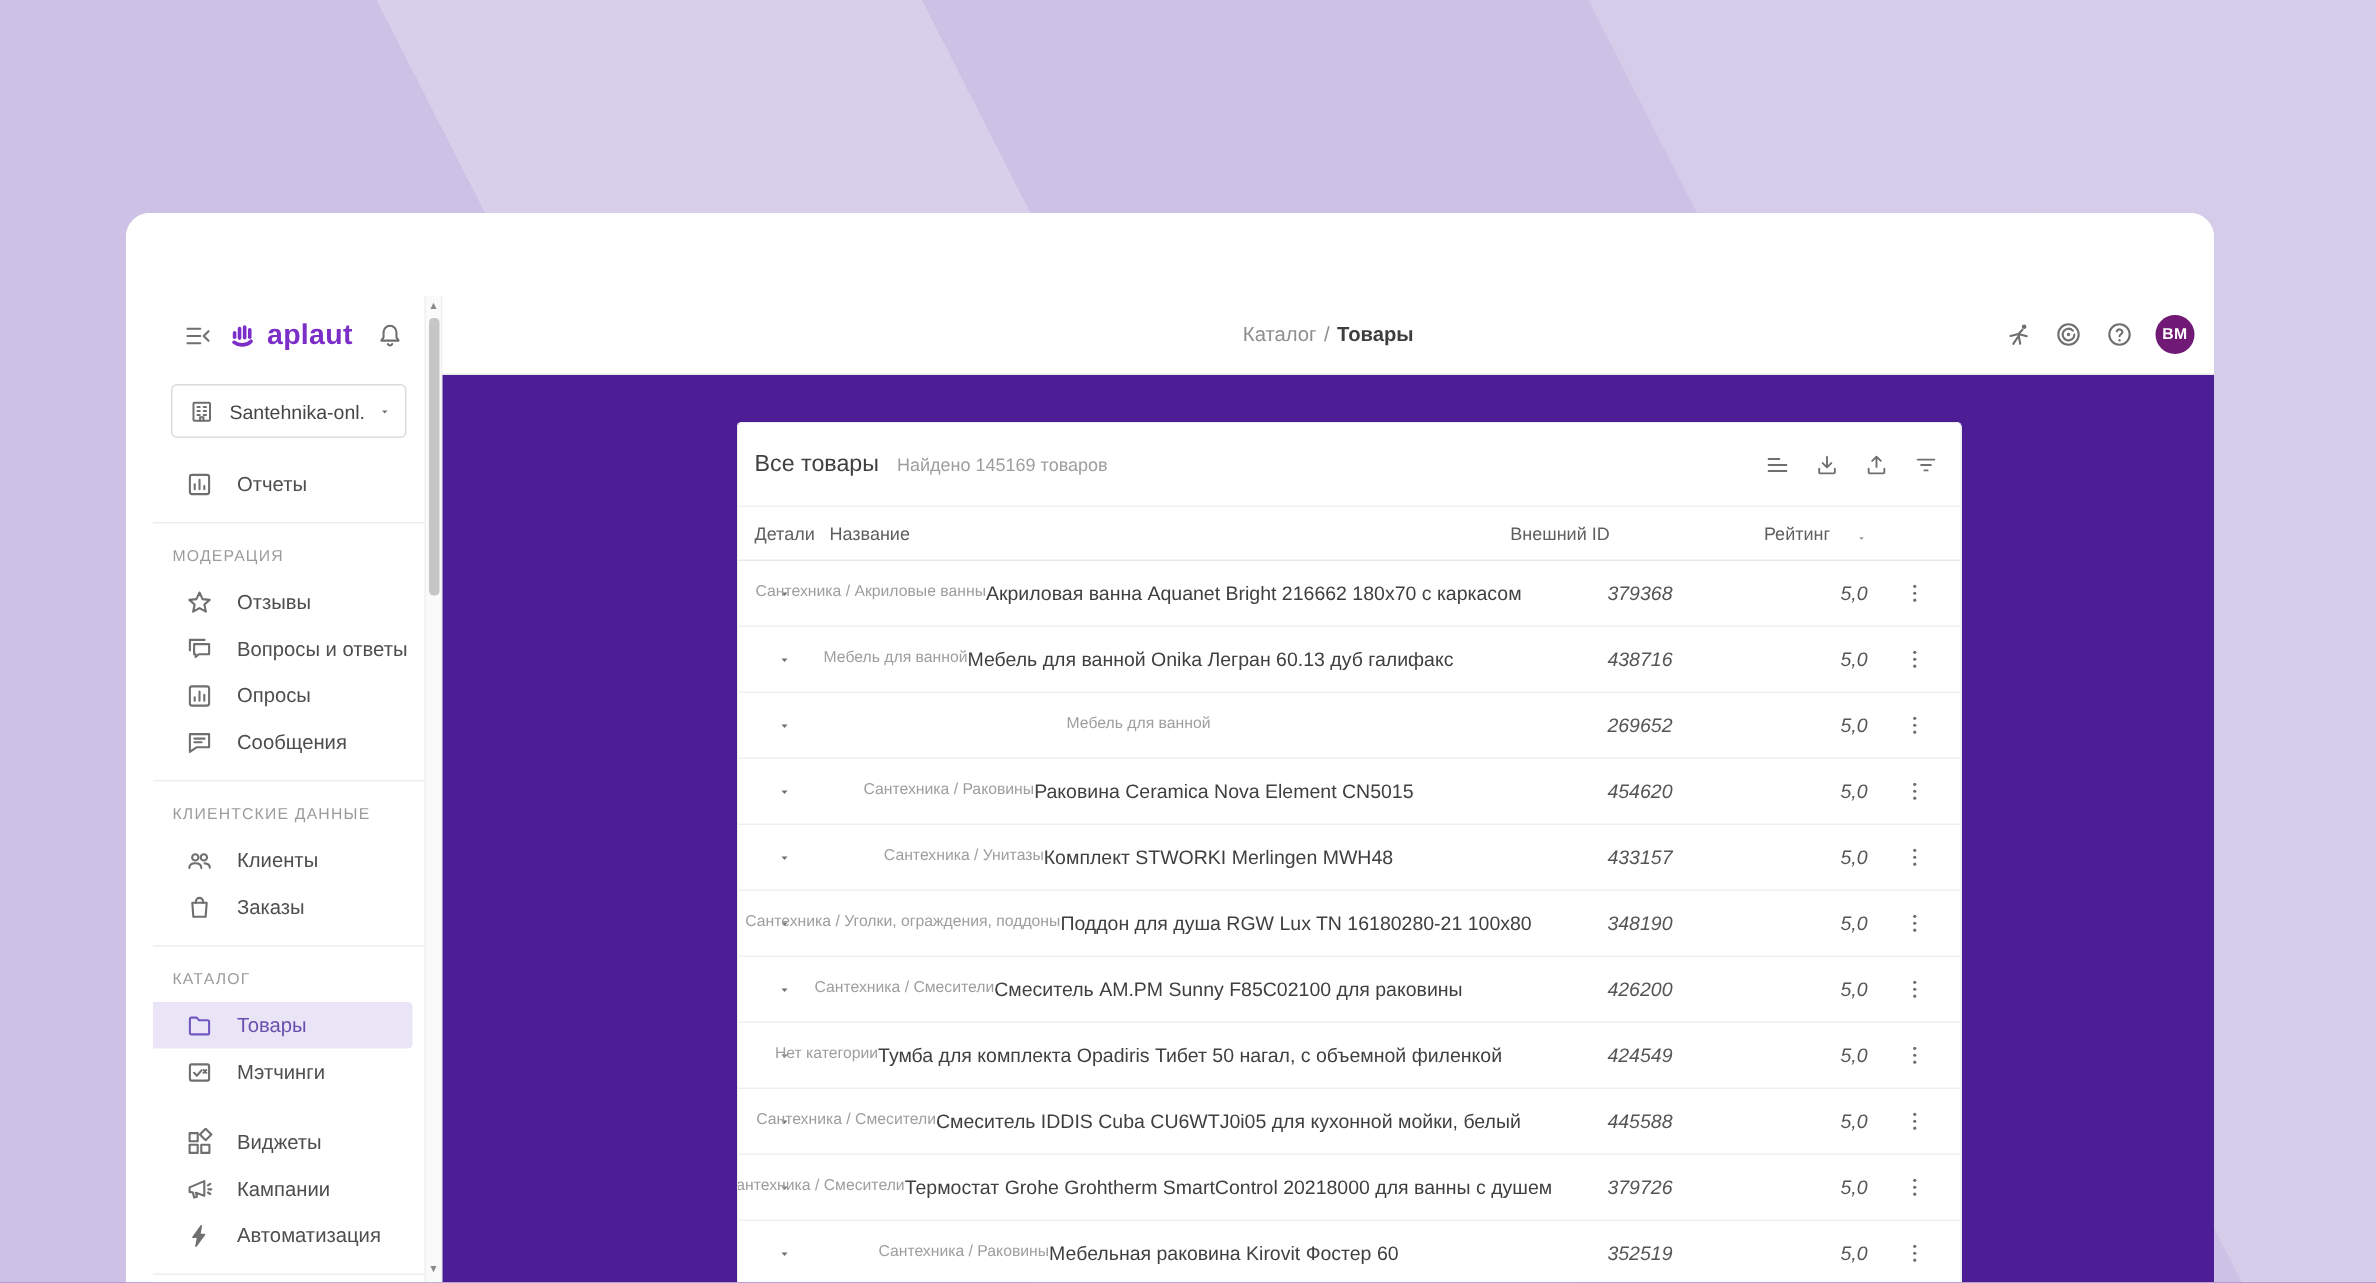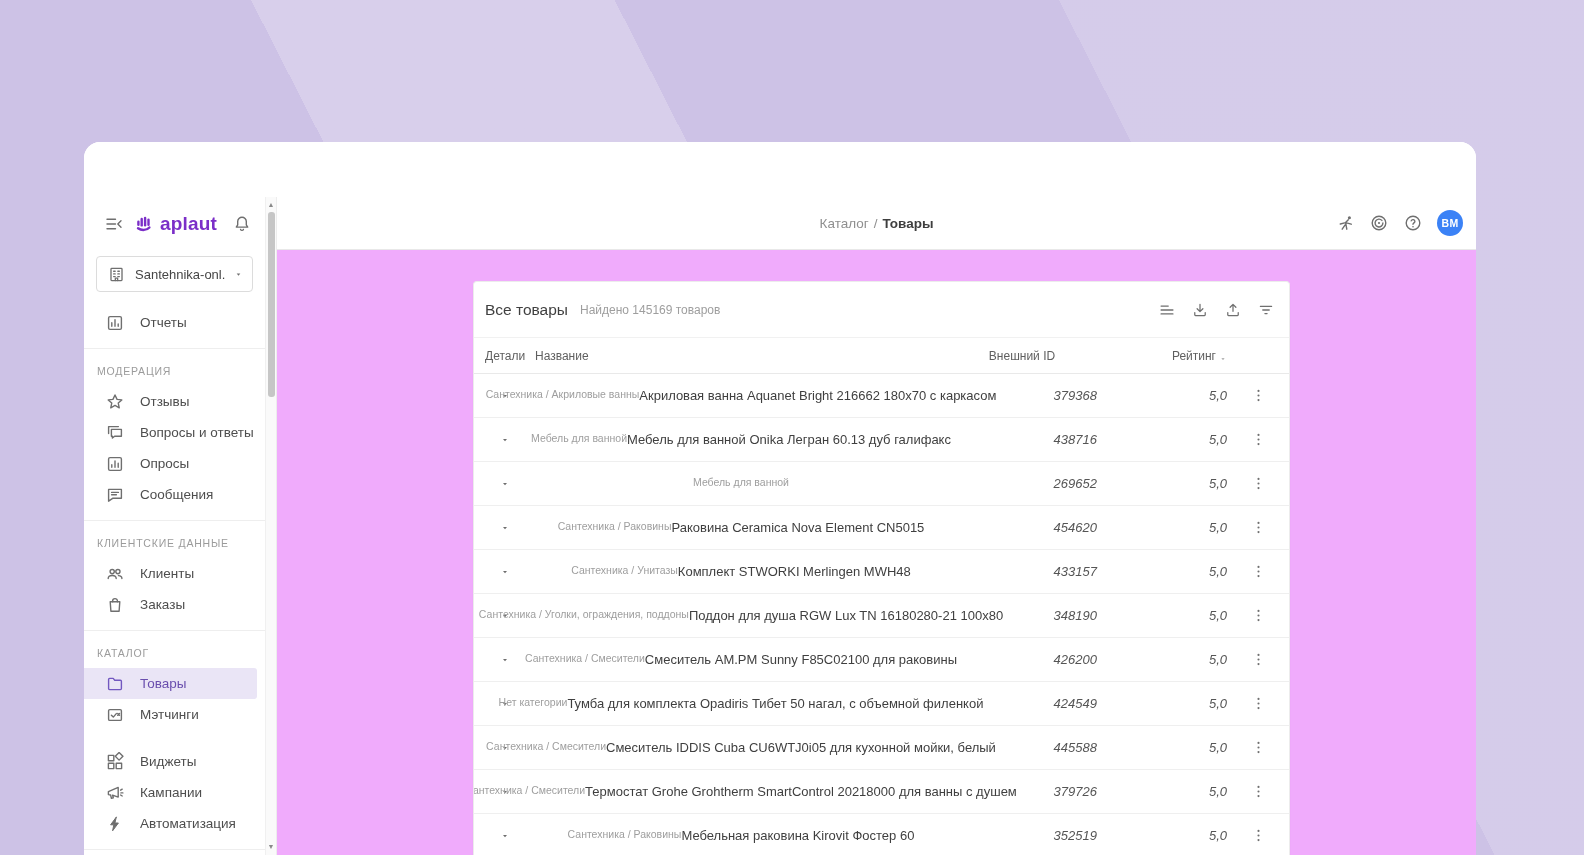--- a/index.html
+++ b/index.html
@@ -7,21 +7,21 @@
   body { font-family:"Liberation Sans","DejaVu Sans",sans-serif; -webkit-font-smoothing:antialiased; }
 
   .page { position:relative; width:1584px; height:855px; overflow:hidden;
     background:
       linear-gradient(63deg, rgba(255,255,255,0) 0 34%, rgba(255,255,255,.22) 34% 52%, rgba(255,255,255,0) 52% 74%, rgba(255,255,255,.16) 74% 100%),
       #cdc2e6; }
 
   .app-card { position:absolute; left:84px; top:142px; width:1392px; height:713px;
     background:#fff; border-radius:16px 16px 0 0; overflow:hidden; display:flex; flex-direction:column; }
   .card-top { height:55px; flex:none; background:#fff; }
-  .card-body { flex:1; display:flex; min-height:0; }
+  .card-body { flex:1; display:flex; min-height:0;margin-left:18px; }
 
   
   .sidebar { width:193px; flex:none; position:relative; background:#fff; border-right:1px solid #ededed;
     padding-right:11px; overflow:hidden; }
   .sidebar-top { height:53px; display:flex; align-items:center; padding-left:20px; }
   .icon-btn { display:inline-flex; width:20px; height:20px; color:#6f6f6f; cursor:pointer; }
   .icon-btn svg, .nav-icon svg, .caret-sm svg, .hdr-icon svg, .tbl-icon svg, .more-btn svg, .row-caret svg { width:100%; height:100%; }
   .logo { display:flex; align-items:center; margin-left:9px; gap:3px; }
   .logo-mark { width:24px; height:24px; display:inline-flex; }
   .logo-text { font-size:19px; font-weight:700; color:#7b2ec8; letter-spacing:.2px; }
@@ -50,40 +50,40 @@
 
   
   .main { flex:1; display:flex; flex-direction:column; min-width:0; }
   .main-header { height:53px; flex:none; background:#fff; border-bottom:1px solid #e8e8e8; position:relative; }
   .breadcrumb { position:absolute; left:50%; top:50%; transform:translate(-50%,-50%); font-size:13.5px; color:#8f8f8f; white-space:nowrap; }
   .bc-section { cursor:pointer; }
   .bc-sep { margin:0 5px; }
   .bc-current { color:#3e3e3e; font-weight:700; }
   .header-actions { position:absolute; right:13px; top:0; bottom:0; display:flex; align-items:center; gap:14px; }
   .hdr-icon { width:20px; height:20px; color:#6f6f6f; display:inline-flex; cursor:pointer; }
-  .avatar { width:26px; height:26px; border-radius:50%; background:#3b82f6; color:#fff; font-size:10.5px; font-weight:700;
+  .avatar { width:26px; height:26px; border-radius:50%; background:#701a75; color:#fff; font-size:10.5px; font-weight:700;
     display:flex; align-items:center; justify-content:center; letter-spacing:.3px; cursor:pointer; }
 
-  .content { flex:1; background:#f0abfc; position:relative; overflow:hidden; }
+  .content { flex:1; background:#4c1d95; position:relative; overflow:hidden; }
   .table-card { position:absolute; left:196px; top:31px; width:817px; bottom:-4px; background:#fff;
     border:1px solid #ececec; border-bottom:none; border-radius:4px 4px 0 0; box-shadow:0 1px 2px rgba(0,0,0,.03);
     display:flex; flex-direction:column; overflow:hidden; }
 
   .table-toolbar { height:56px; flex:none; display:flex; align-items:center; padding:0 14px 0 11px; border-bottom:1px solid #f1f1f1; }
   .tbl-title { font-size:15.5px; font-weight:500; color:#3f3f3f; }
   .tbl-subtitle { font-size:12px; color:#9e9e9e; margin-left:12px; }
   .tbl-actions { margin-left:auto; display:flex; align-items:center; gap:15px; }
   .tbl-icon { width:18px; height:18px; color:#6f6f6f; display:inline-flex; cursor:pointer; }
 
   .row-grid { display:grid; grid-template-columns:61px 1fr 150px 130px 62px; align-items:center; }
   .thead { height:36px; flex:none; border-bottom:1px solid #e9e9e9; }
   .th { font-size:12px; color:#5f5f5f; white-space:nowrap; }
   .th.details { padding-left:11px; }
   .th.right { text-align:center; }
-  .th.rating { display:flex; align-items:flex-end; justify-content:flex-end; gap:3px; cursor:pointer; }
+  .th.rating { display:flex; align-items:flex-end; justify-content:flex-end; gap:17px; cursor:pointer; }
   .sort-caret { width:8px; height:8px; color:#9e9e9e; display:inline-flex; }
 
   .tbody { flex:1; overflow:hidden; }
   .trow { height:44px; border-bottom:1px solid #efefef; cursor:pointer; }
   .caret-cell { display:flex; justify-content:center; }
   .row-caret { width:10px; height:10px; color:#6e6e6e; display:inline-flex; cursor:pointer; }
   .name-cell { display:flex; flex-direction:row; justify-content:center; min-width:0; }
   .cat { font-size:10.5px; color:#9e9e9e; margin-bottom:3px; white-space:nowrap; }
   .pname { font-size:13px; color:#3f3f3f; white-space:nowrap; }
   .td.right { text-align:right; font-size:13px; color:#555;font-style:italic; }

